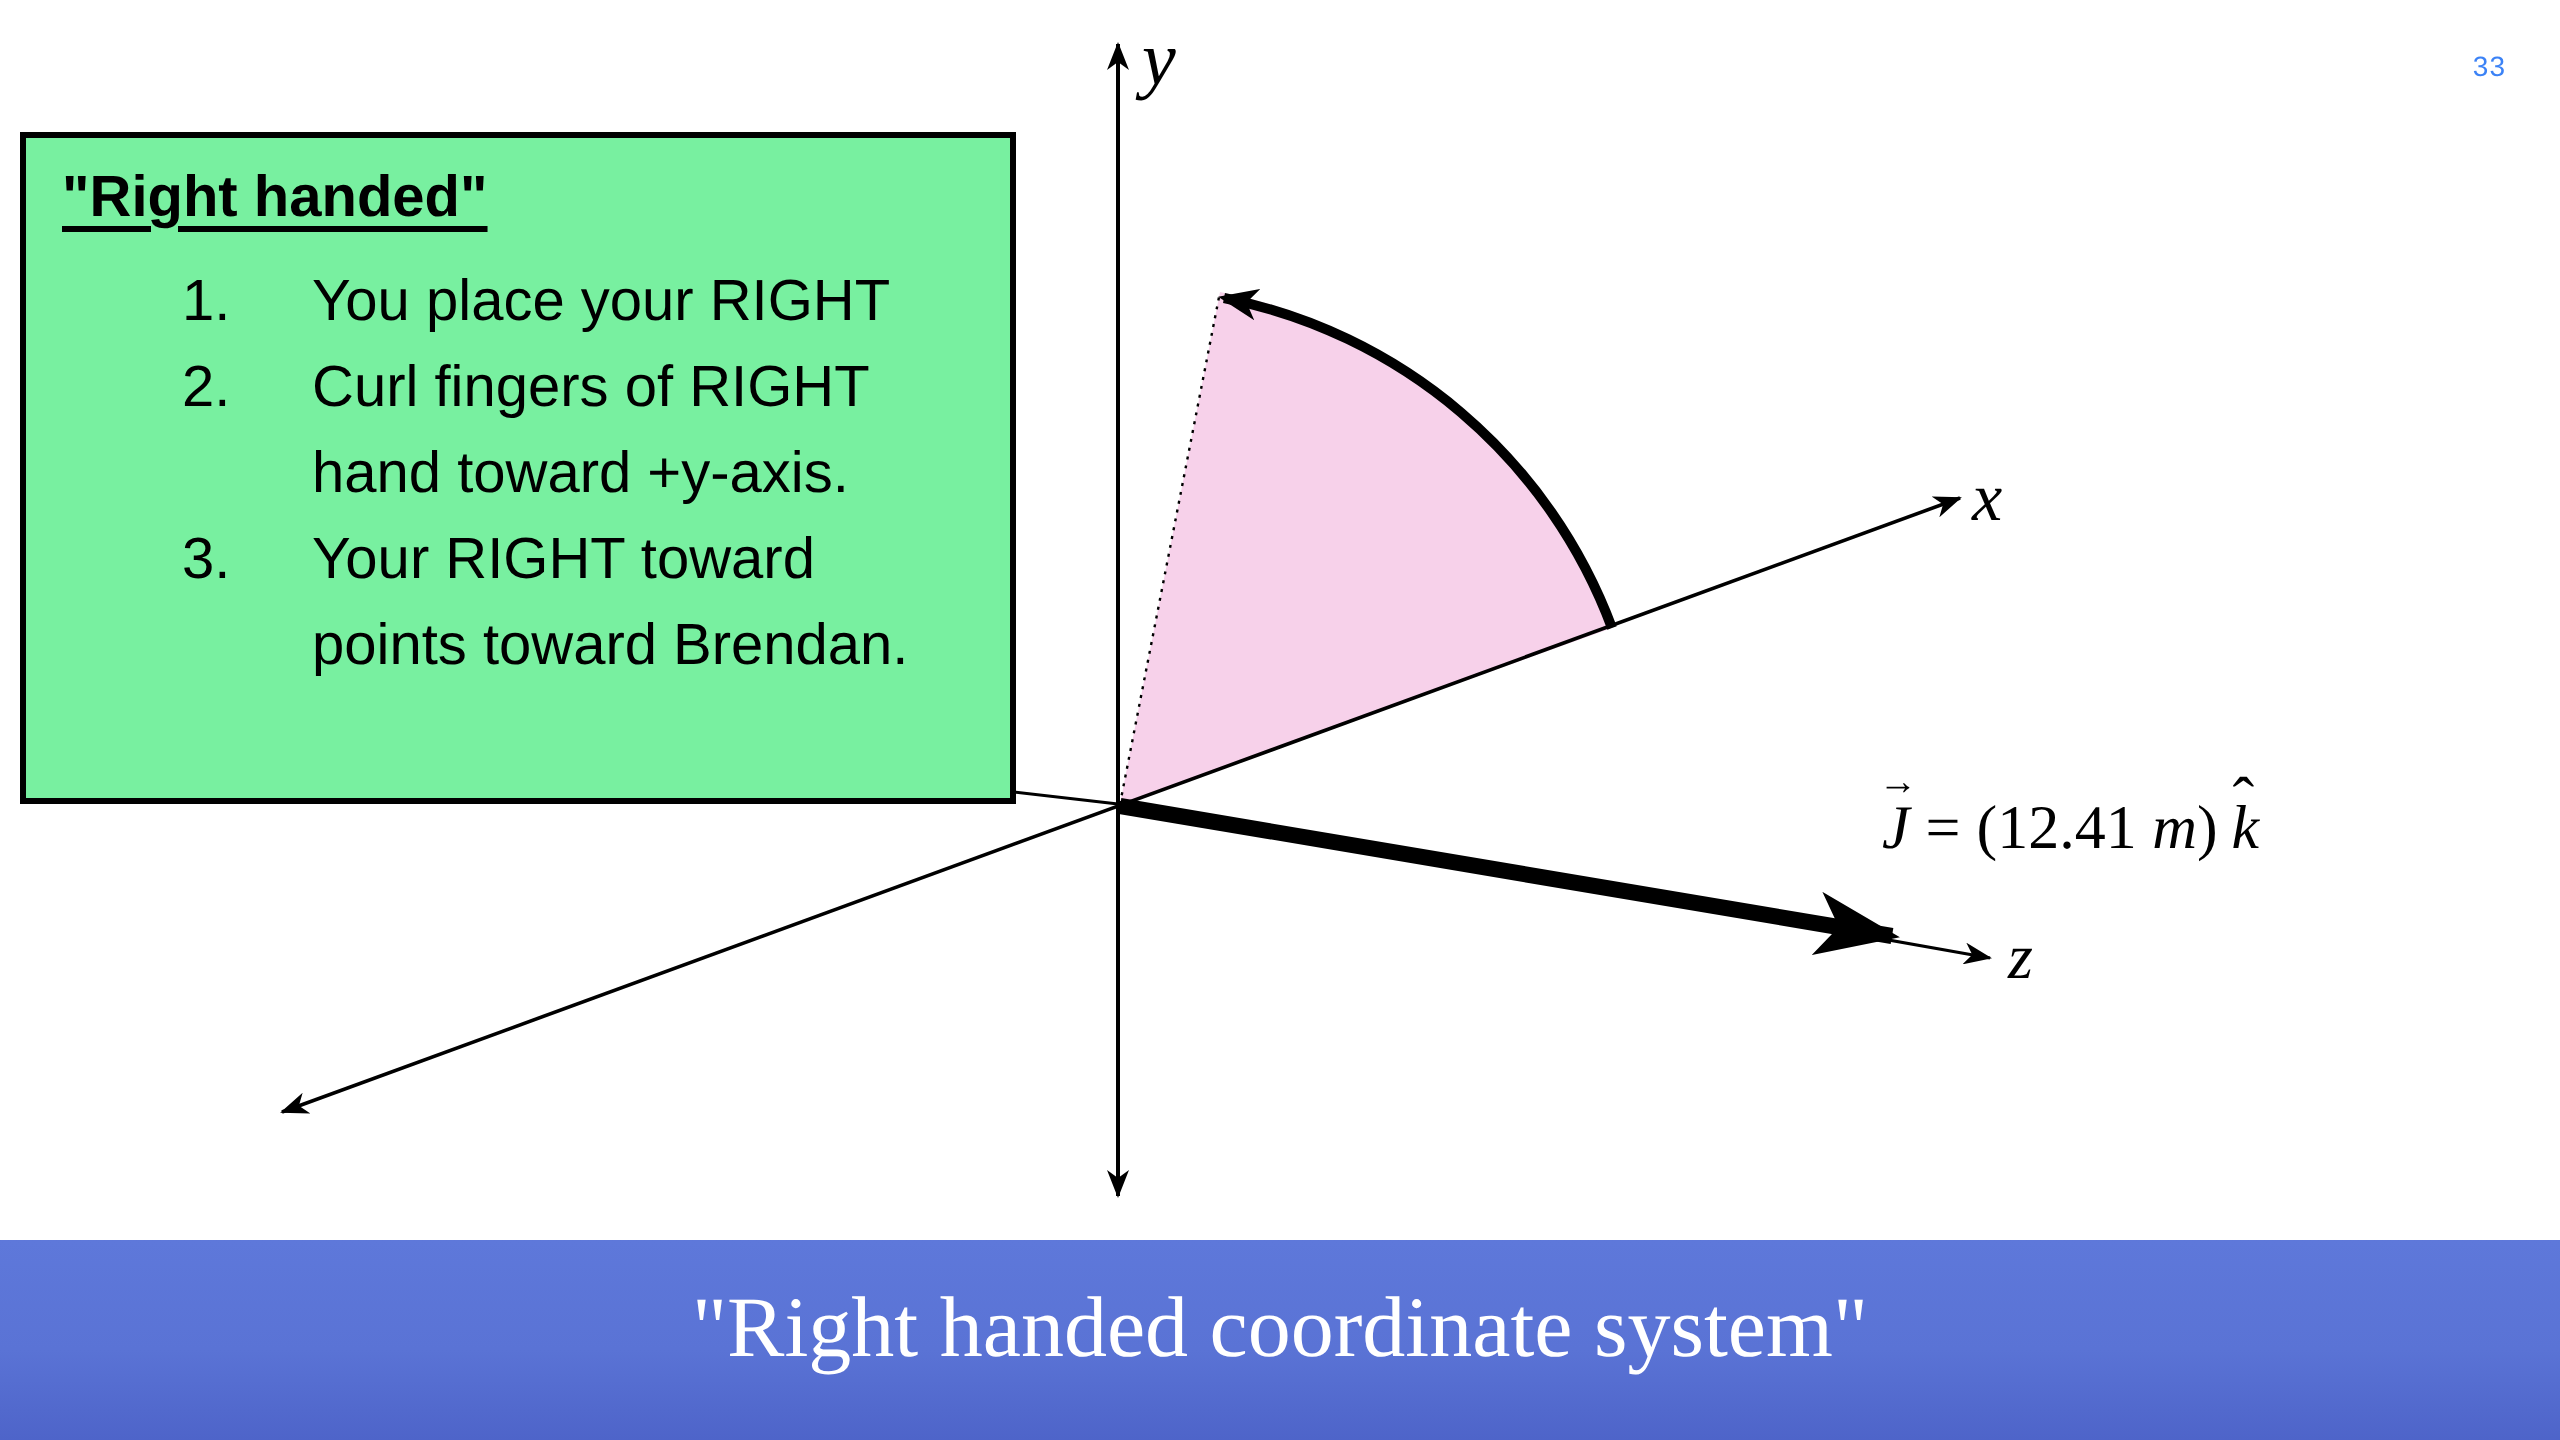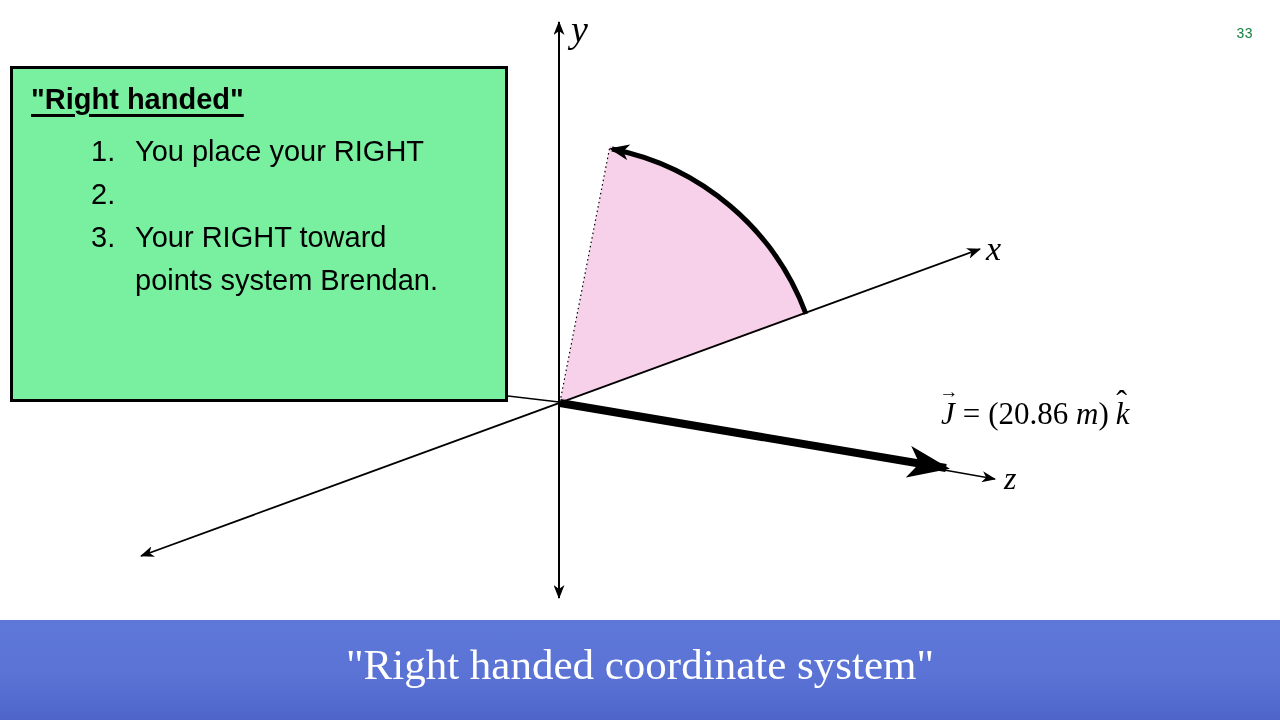--- a/index.html
+++ b/index.html
@@ -8,21 +8,21 @@
     font-family: "Liberation Sans", sans-serif;
     background: #ffffff;
     position: relative;
     overflow: hidden;
   }
   .slide { position: absolute; inset: 0; background: #ffffff; }
 
   
   .page-number {
     position: absolute; top: 25px; right: 27px;
-    font-size: 14px; color: #15803d; letter-spacing: 0.5px;
+    font-size: 14px; color: #3b82f6; letter-spacing: 0.5px;
   }
 
   
   svg.diagram { position: absolute; left: 0; top: 0; }
   .axis-label {
     font-family: "Liberation Serif", serif;
     font-style: italic; fill: #000;
   }
 
   
@@ -57,21 +57,21 @@
     text-decoration-thickness: 2.5px;
     text-underline-offset: 5px;
     margin-bottom: 14px;
   }
   .ilist { margin-left: 60px; }
   .li { display: flex; margin: 0; }
   .li .num {
     width: 44px; flex: 0 0 44px;
     font-size: 29px; line-height: 43px;
   }
-  .li .txt { font-size: 29px; line-height: 43px; }
+  .li .txt { font-size: 29px; line-height: 43px; margin-left: 21px; }
   .li .line { display: block; }
 
   
   .footer {
     position: absolute; left: 0; bottom: 0;
     width: 1280px; height: 100px;
     background: linear-gradient(180deg, #5e78da 0%, #5a73d5 55%, #4e64c9 100%);
     display: flex; align-items: center; justify-content: center;
     padding-bottom: 12px;
   }
@@ -113,40 +113,44 @@
     <line x1="507" y1="396" x2="559" y2="402" stroke="#000" stroke-width="1.5"></line>
 
     <line x1="560" y1="403" x2="946" y2="468" stroke="#000" stroke-width="8" marker-end="url(#barb-big)"></line>
 
     <text class="axis-label" x="571" y="42" font-size="38">y</text>
     <text class="axis-label" x="986" y="260" font-size="34">x</text>
     <text class="axis-label" x="1004" y="489" font-size="32">z</text>
   </svg>
 
   <div class="jlabel">
-    <span class="accented"><span class="accent vec">→</span><span>J</span></span><span class="eq">=</span><span>(</span><span>20.86</span>&nbsp;<span class="it">m</span><span>)</span><span class="accented gap"><span class="accent hat">ˆ</span><span>k</span></span>
+    <span class="accented"><span class="accent vec">→</span><span>J</span></span><span class="eq">=</span><span>(</span><span>12.41</span>&nbsp;<span class="it">m</span><span>)</span><span class="accented gap"><span class="accent hat">ˆ</span><span>k</span></span>
   </div>
 
   <div class="info-box">
     <div class="info-title">"Right handed"</div>
     <div class="ilist">
       <div class="li">
         <span class="num">1.</span>
         <span class="txt">
           <span class="line">You place your RIGHT</span>
         </span>
       </div>
       <div class="li">
         <span class="num">2.</span>
+        <span class="txt">
+          <span class="line">Curl fingers of RIGHT</span>
+          <span class="line">hand toward +y-axis.</span>
+        </span>
       </div>
       <div class="li">
         <span class="num">3.</span>
         <span class="txt">
           <span class="line">Your RIGHT toward</span>
-          <span class="line">points system Brendan.</span>
+          <span class="line">points toward Brendan.</span>
         </span>
       </div>
     </div>
   </div>
 
   <div class="page-number">33</div>
 
   <div class="footer">
     <div class="footer-title">"Right handed coordinate system"</div>
   </div>

